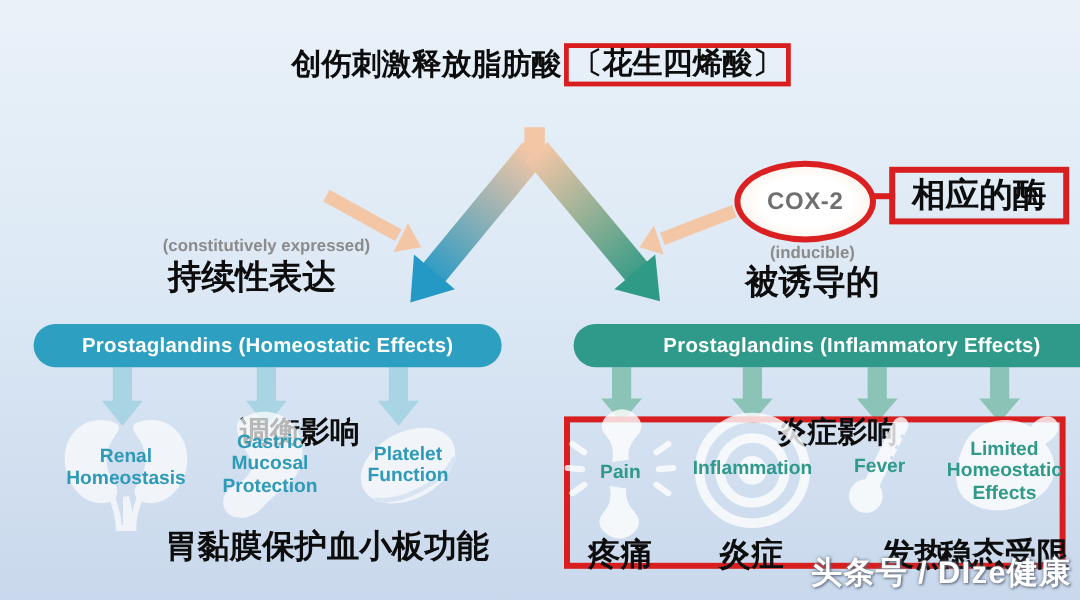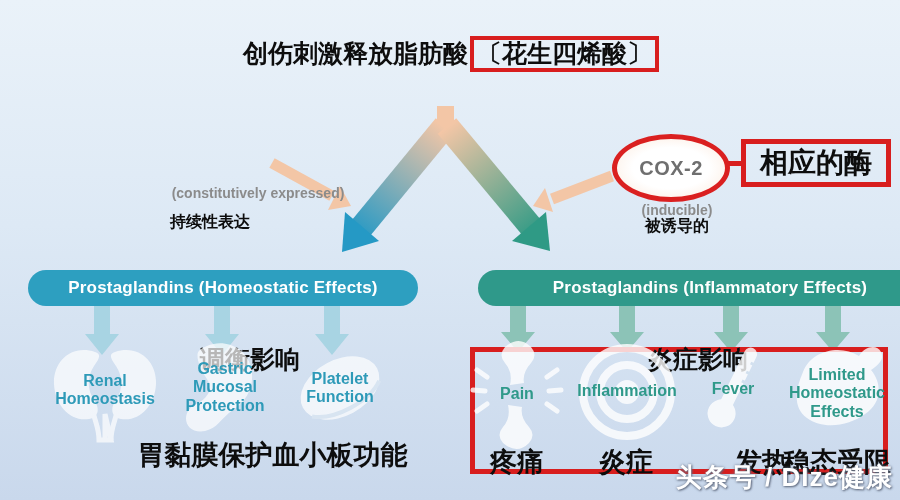--- a/index.html
+++ b/index.html
@@ -30,21 +30,21 @@
     font-weight:bold;color:#6f6f6f;z-index:3;letter-spacing:.5px;}
   .cox1-oval{left:170px;top:134px;width:98px;height:58px;border:3px solid #dba181;
     background:radial-gradient(ellipse at center,#ffffff 45%,#f6dcc9 100%);font-size:21px;}
   .cox2-oval{left:612px;top:134px;width:108px;height:58px;border:5px solid #da2020;
     background:radial-gradient(ellipse at center,#ffffff 50%,#fbe9db 100%);font-size:20px;}
   .cox2-connector{left:722px;top:161px;width:24px;height:5px;background:#d81e1e;z-index:2;}
   .cox2-annotation{left:741px;top:139px;width:140px;height:38px;border:5px solid #d81e1e;
     display:flex;align-items:center;justify-content:center;font-size:28px;font-weight:bold;color:#0d0d0d;z-index:3;}
 
   .sub-en{font-size:14px;font-weight:bold;color:#8b8b8b;z-index:3;white-space:nowrap;}
-  .sub-zh{font-size:16px;font-weight:bold;color:#0d0d0d;z-index:3;white-space:nowrap;}
+  .sub-zh{font-size:28px;font-weight:bold;color:#0d0d0d;z-index:3;white-space:nowrap;}
 
   
   .pg-box{height:36px;border-radius:18px;display:flex;align-items:center;justify-content:center;
     color:#ffffff;font-size:17px;font-weight:bold;z-index:2;letter-spacing:.2px;white-space:nowrap;}
   .pg-left{left:28px;top:270px;width:390px;background:#2d9fc0;}
   .pg-right{left:478px;top:270px;width:464px;background:#2f998a;}
   .pg-zh{font-size:25px;font-weight:bold;color:#0d0d0d;z-index:3;white-space:nowrap;margin-top:44px;}
 
   
   .item{z-index:3;}
@@ -109,21 +109,21 @@
       <polygon points="825,306 841,306 841,332 850,332 833,352 816,332 825,332"></polygon>
     </g>
   </svg>
 
   <div class="abs ctr heading">
     <span>创伤刺激释放脂肪酸</span>
     <span class="hl">〔花生四烯酸〕</span>
   </div>
 
 
-  <div class="abs ctr sub-en" style="left:222px;top:185px;margin-left:36px;">(constitutively expressed)</div>
+  <div class="abs ctr sub-en" style="left:222px;top:196px;">(constitutively expressed)</div>
   <div class="abs ctr sub-zh" style="left:210px;top:212px;">持续性表达</div>
 
   <div class="abs cox-oval cox2-oval">
     <span>COX-2</span>
   </div>
   <div class="abs cox2-connector"></div>
   <div class="abs cox2-annotation">
     <span>相应的酶</span>
   </div>
   <div class="abs ctr sub-en" style="left:677px;top:202px;">(inducible)</div>

